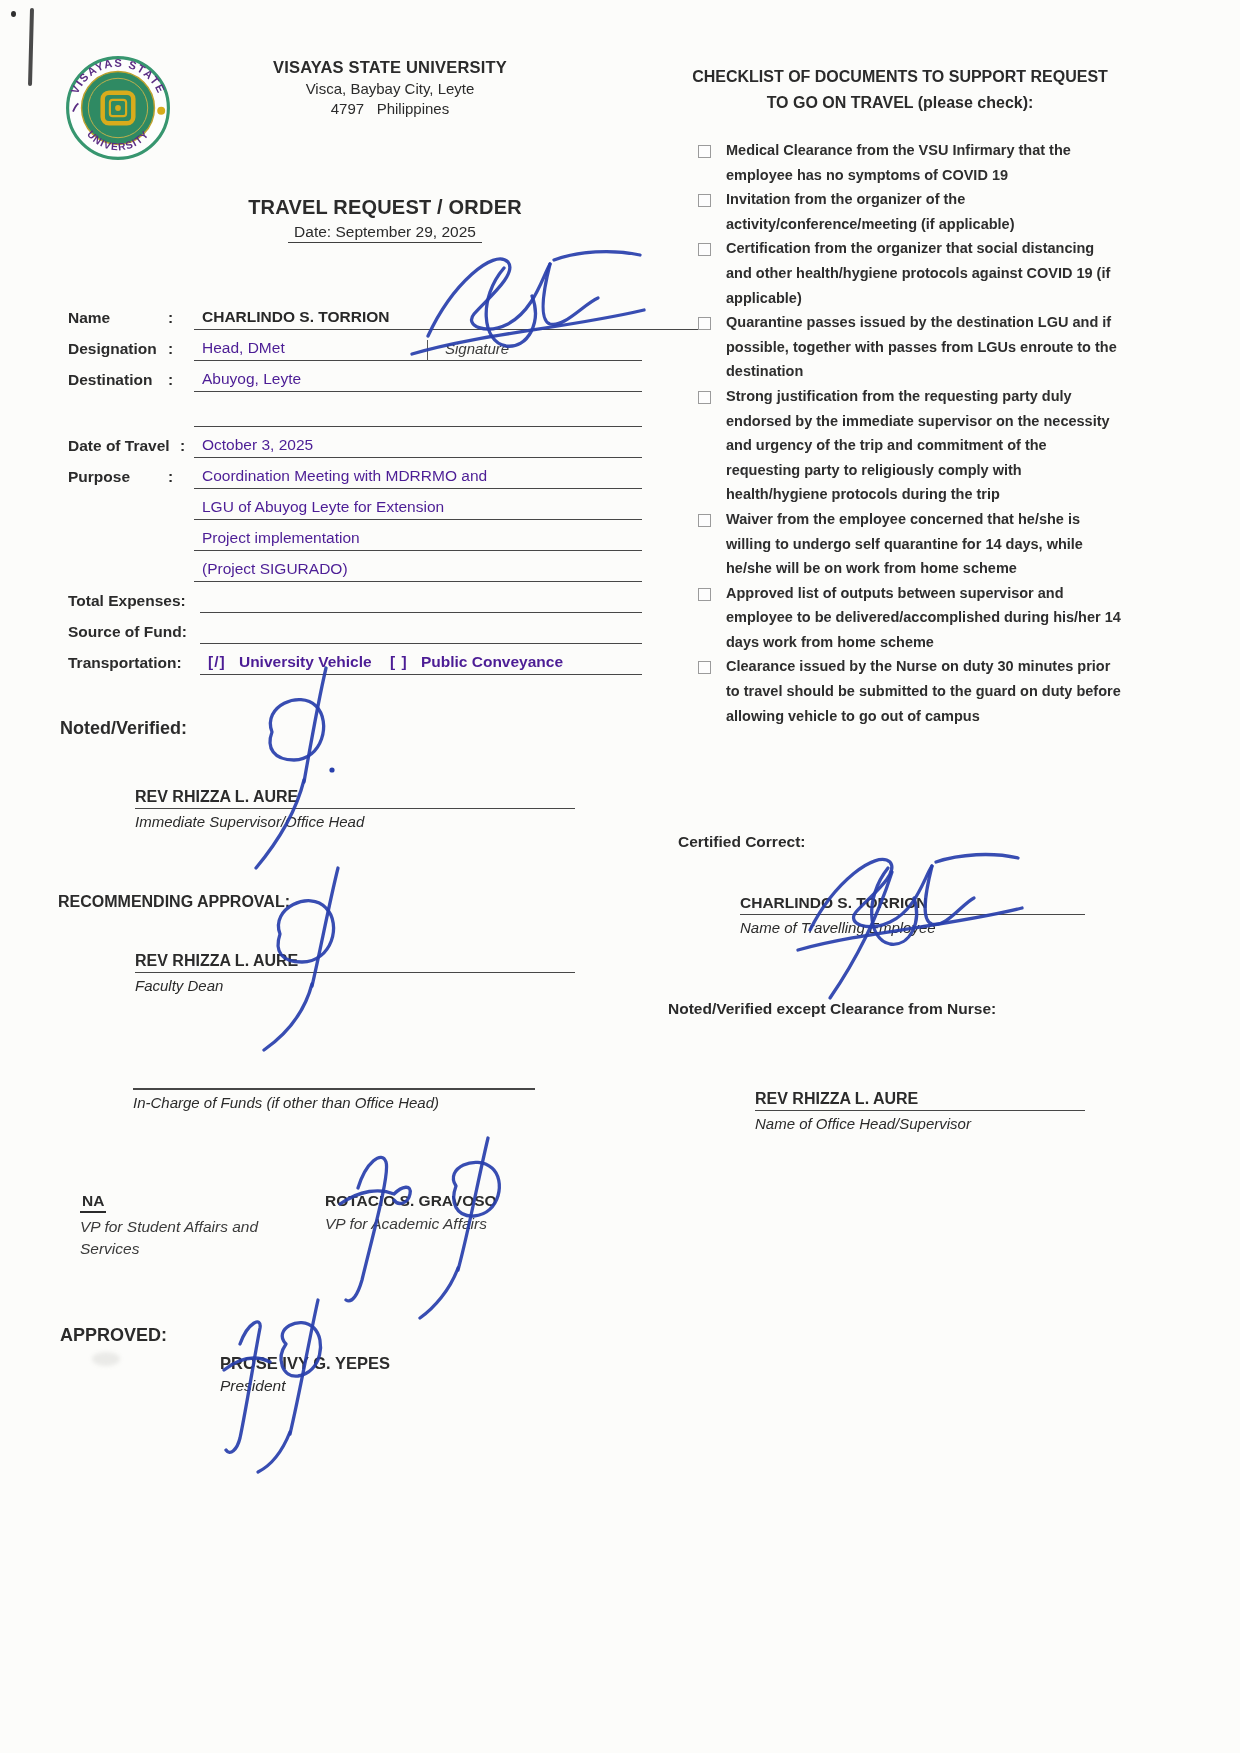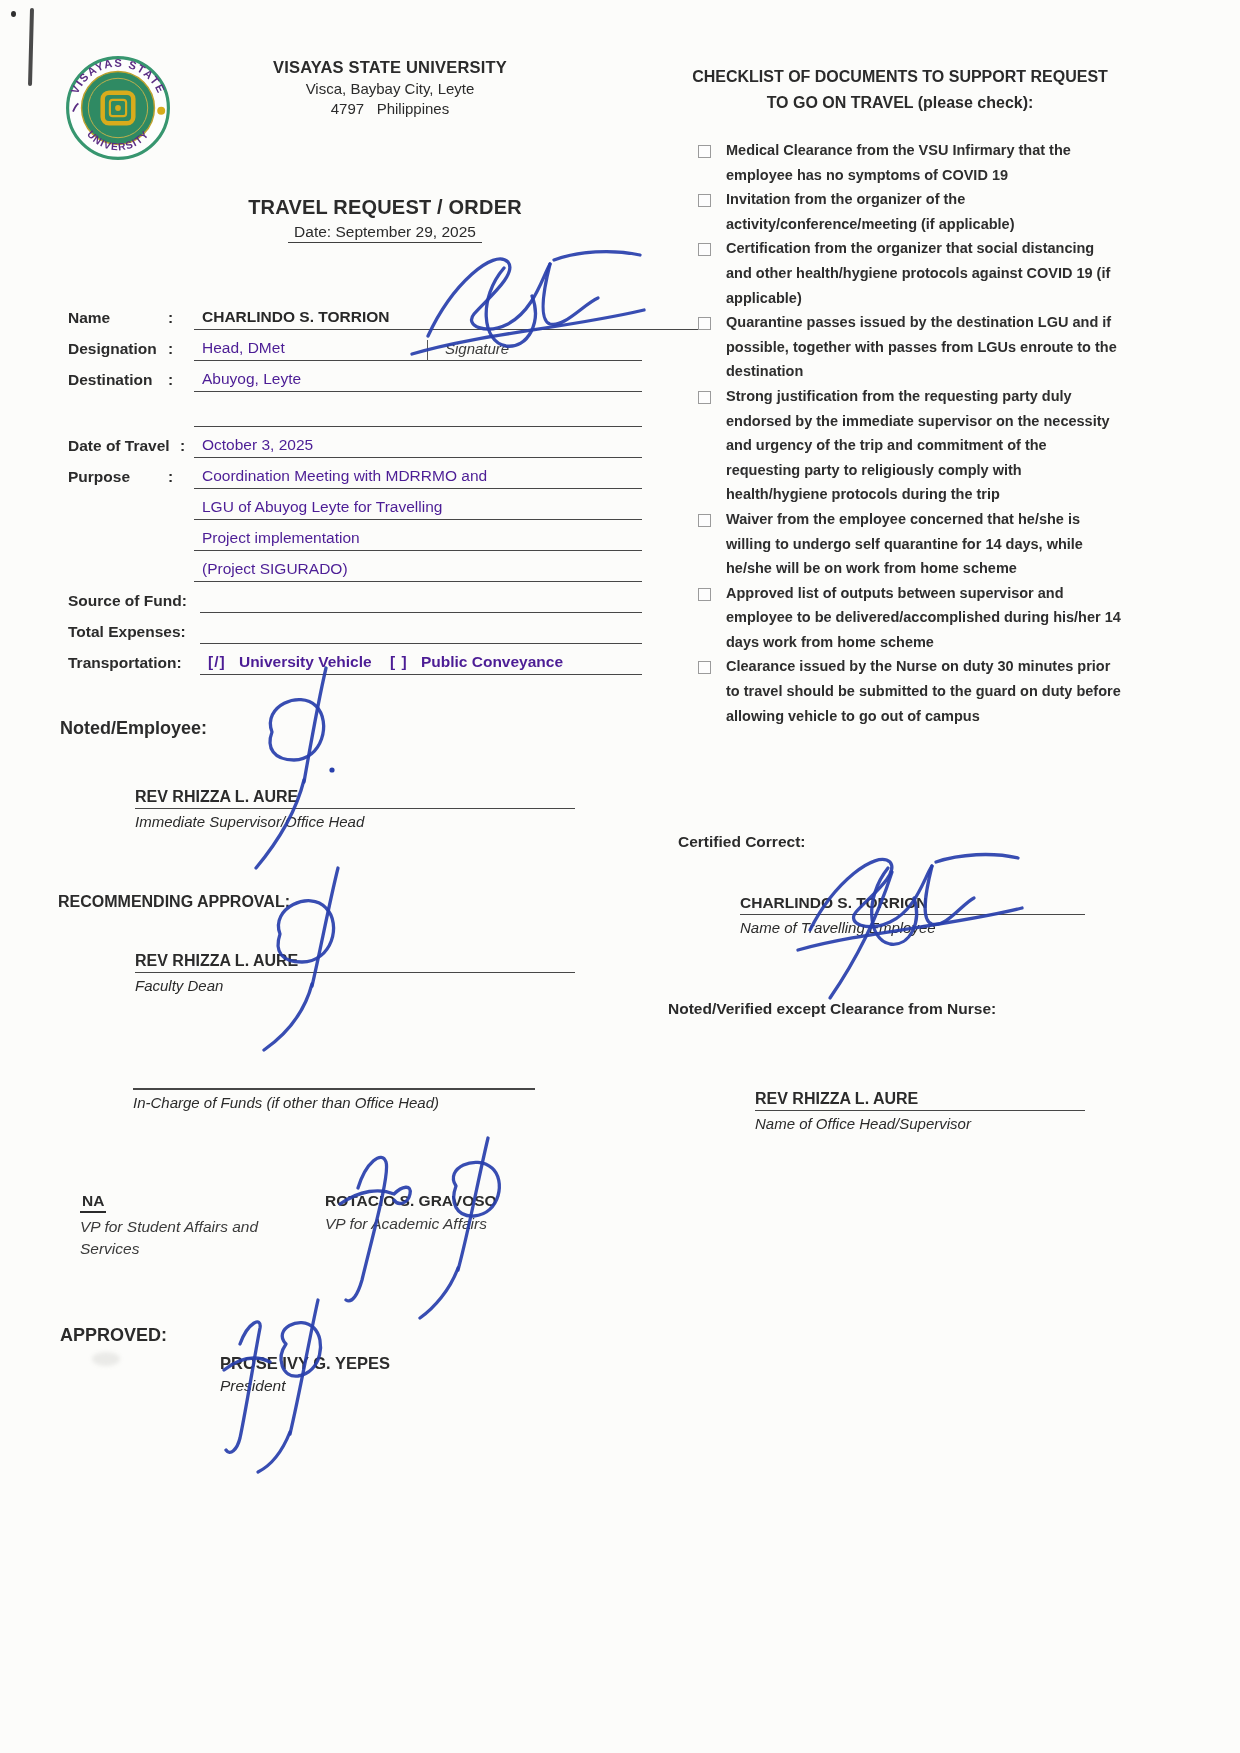--- a/index.html
+++ b/index.html
@@ -116,54 +116,54 @@
       <span class="fval">October 3, 2025</span>
     </div>
     <div class="frow">
       <span class="flabel">Purpose</span>
       <span class="fcolon">:</span>
       <span class="fval">Coordination Meeting with MDRRMO and</span>
     </div>
     <div class="frow">
       <span class="flabel"></span>
       <span class="fcolon"></span>
-      <span class="fval">LGU of Abuyog Leyte for Travelling</span>
+      <span class="fval">LGU of Abuyog Leyte for Extension</span>
     </div>
     <div class="frow">
       <span class="flabel"></span>
       <span class="fcolon"></span>
       <span class="fval">Project implementation</span>
     </div>
     <div class="frow">
       <span class="flabel"></span>
       <span class="fcolon"></span>
       <span class="fval">(Project SIGURADO)</span>
     </div>
     <div class="frow">
+      <span class="flabel wide">Total Expenses:</span>
+      <span class="fval"></span>
+    </div>
+    <div class="frow">
       <span class="flabel wide">Source of Fund:</span>
-      <span class="fval"></span>
-    </div>
-    <div class="frow">
-      <span class="flabel wide">Total Expenses:</span>
       <span class="fval"></span>
     </div>
     <div class="frow">
       <span class="flabel wide">Transportation:</span>
       <span class="fval">
         <span class="tbox">[/]</span>
         <span class="tlbl">University Vehicle</span>
         <span class="tbox">[ ]</span>
         <span class="tlbl">Public Conveyance</span>
       </span>
     </div>
   </div>
 
   <div class="abs line" style="left:642px;top:328.5px;width:56px;"></div>
 
-  <div class="abs heading" style="left:60px;top:718px;font-size:18px;">Noted/Employee:</div>
+  <div class="abs heading" style="left:60px;top:718px;font-size:18px;">Noted/Verified:</div>
   <div class="abs sigblk" style="left:135px;top:788px;width:440px;">
     <div class="sb-name">REV RHIZZA L. AURE</div>
     <div class="sb-line"></div>
     <div class="sb-role">Immediate Supervisor/Office Head</div>
   </div>
 
   <div class="abs heading" style="left:58px;top:893px;font-size:16px;">RECOMMENDING APPROVAL:</div>
   <div class="abs sigblk" style="left:135px;top:952px;width:440px;">
     <div class="sb-name">REV RHIZZA L. AURE</div>
     <div class="sb-line"></div>

